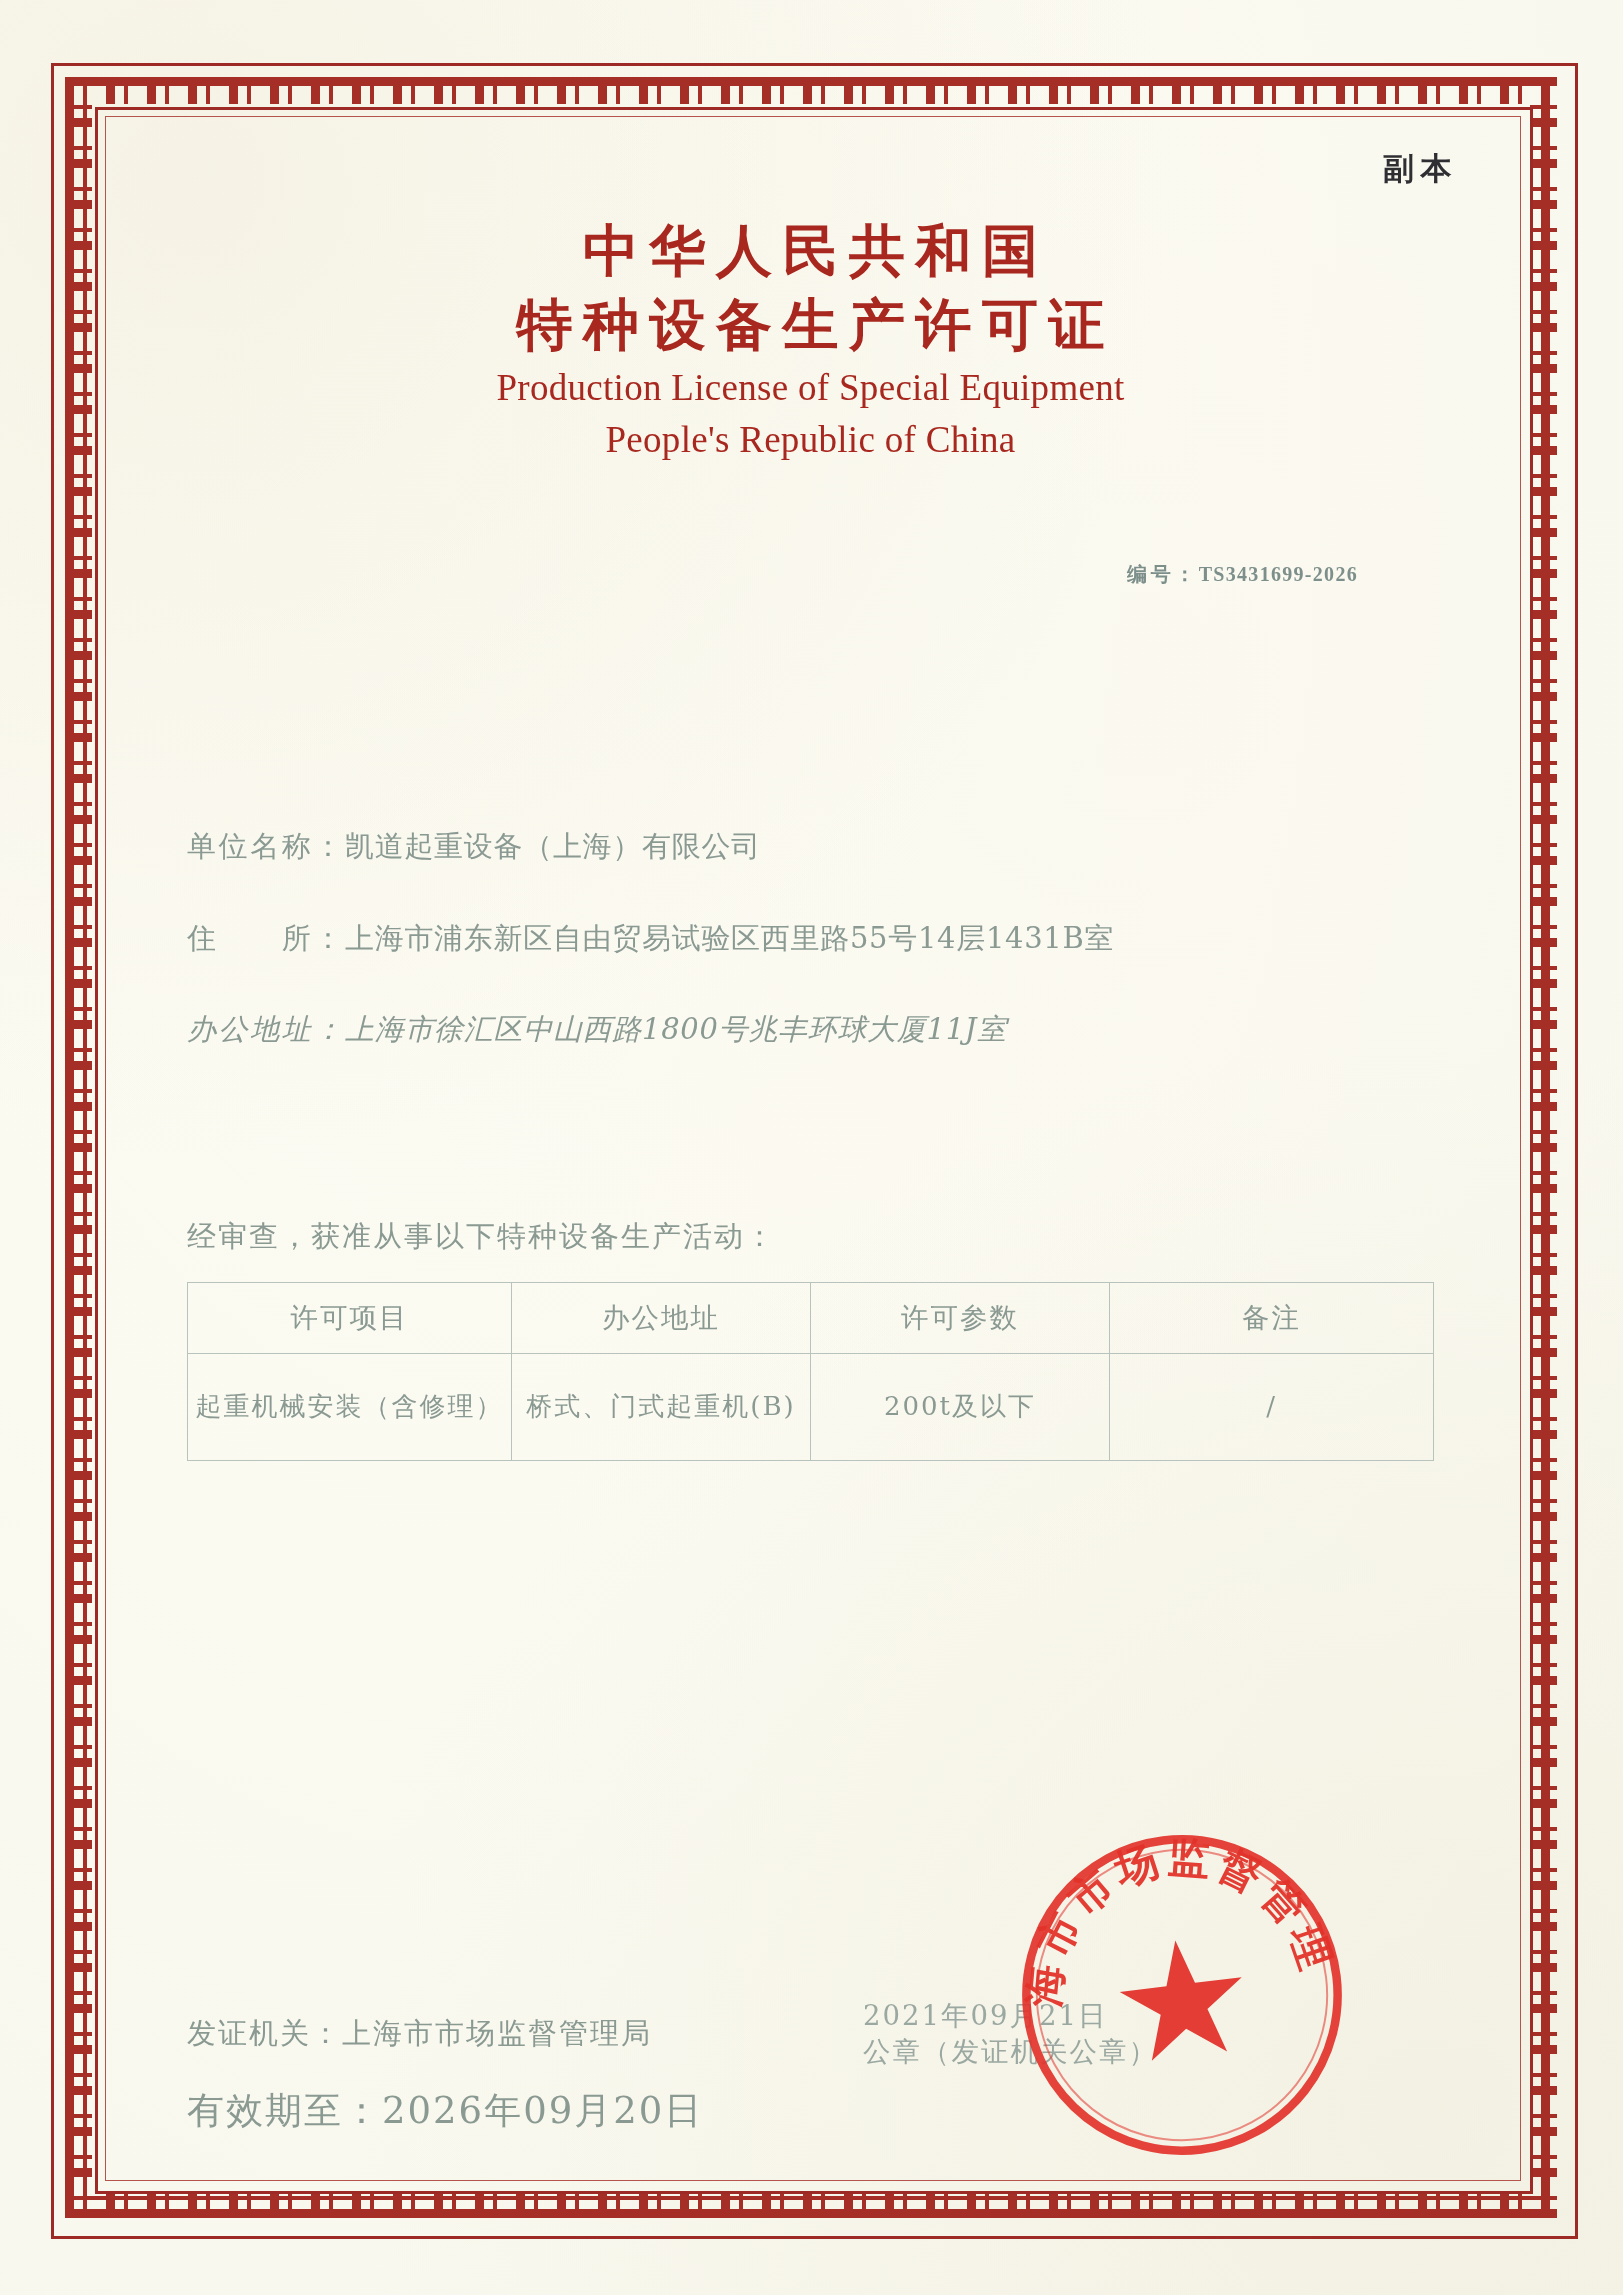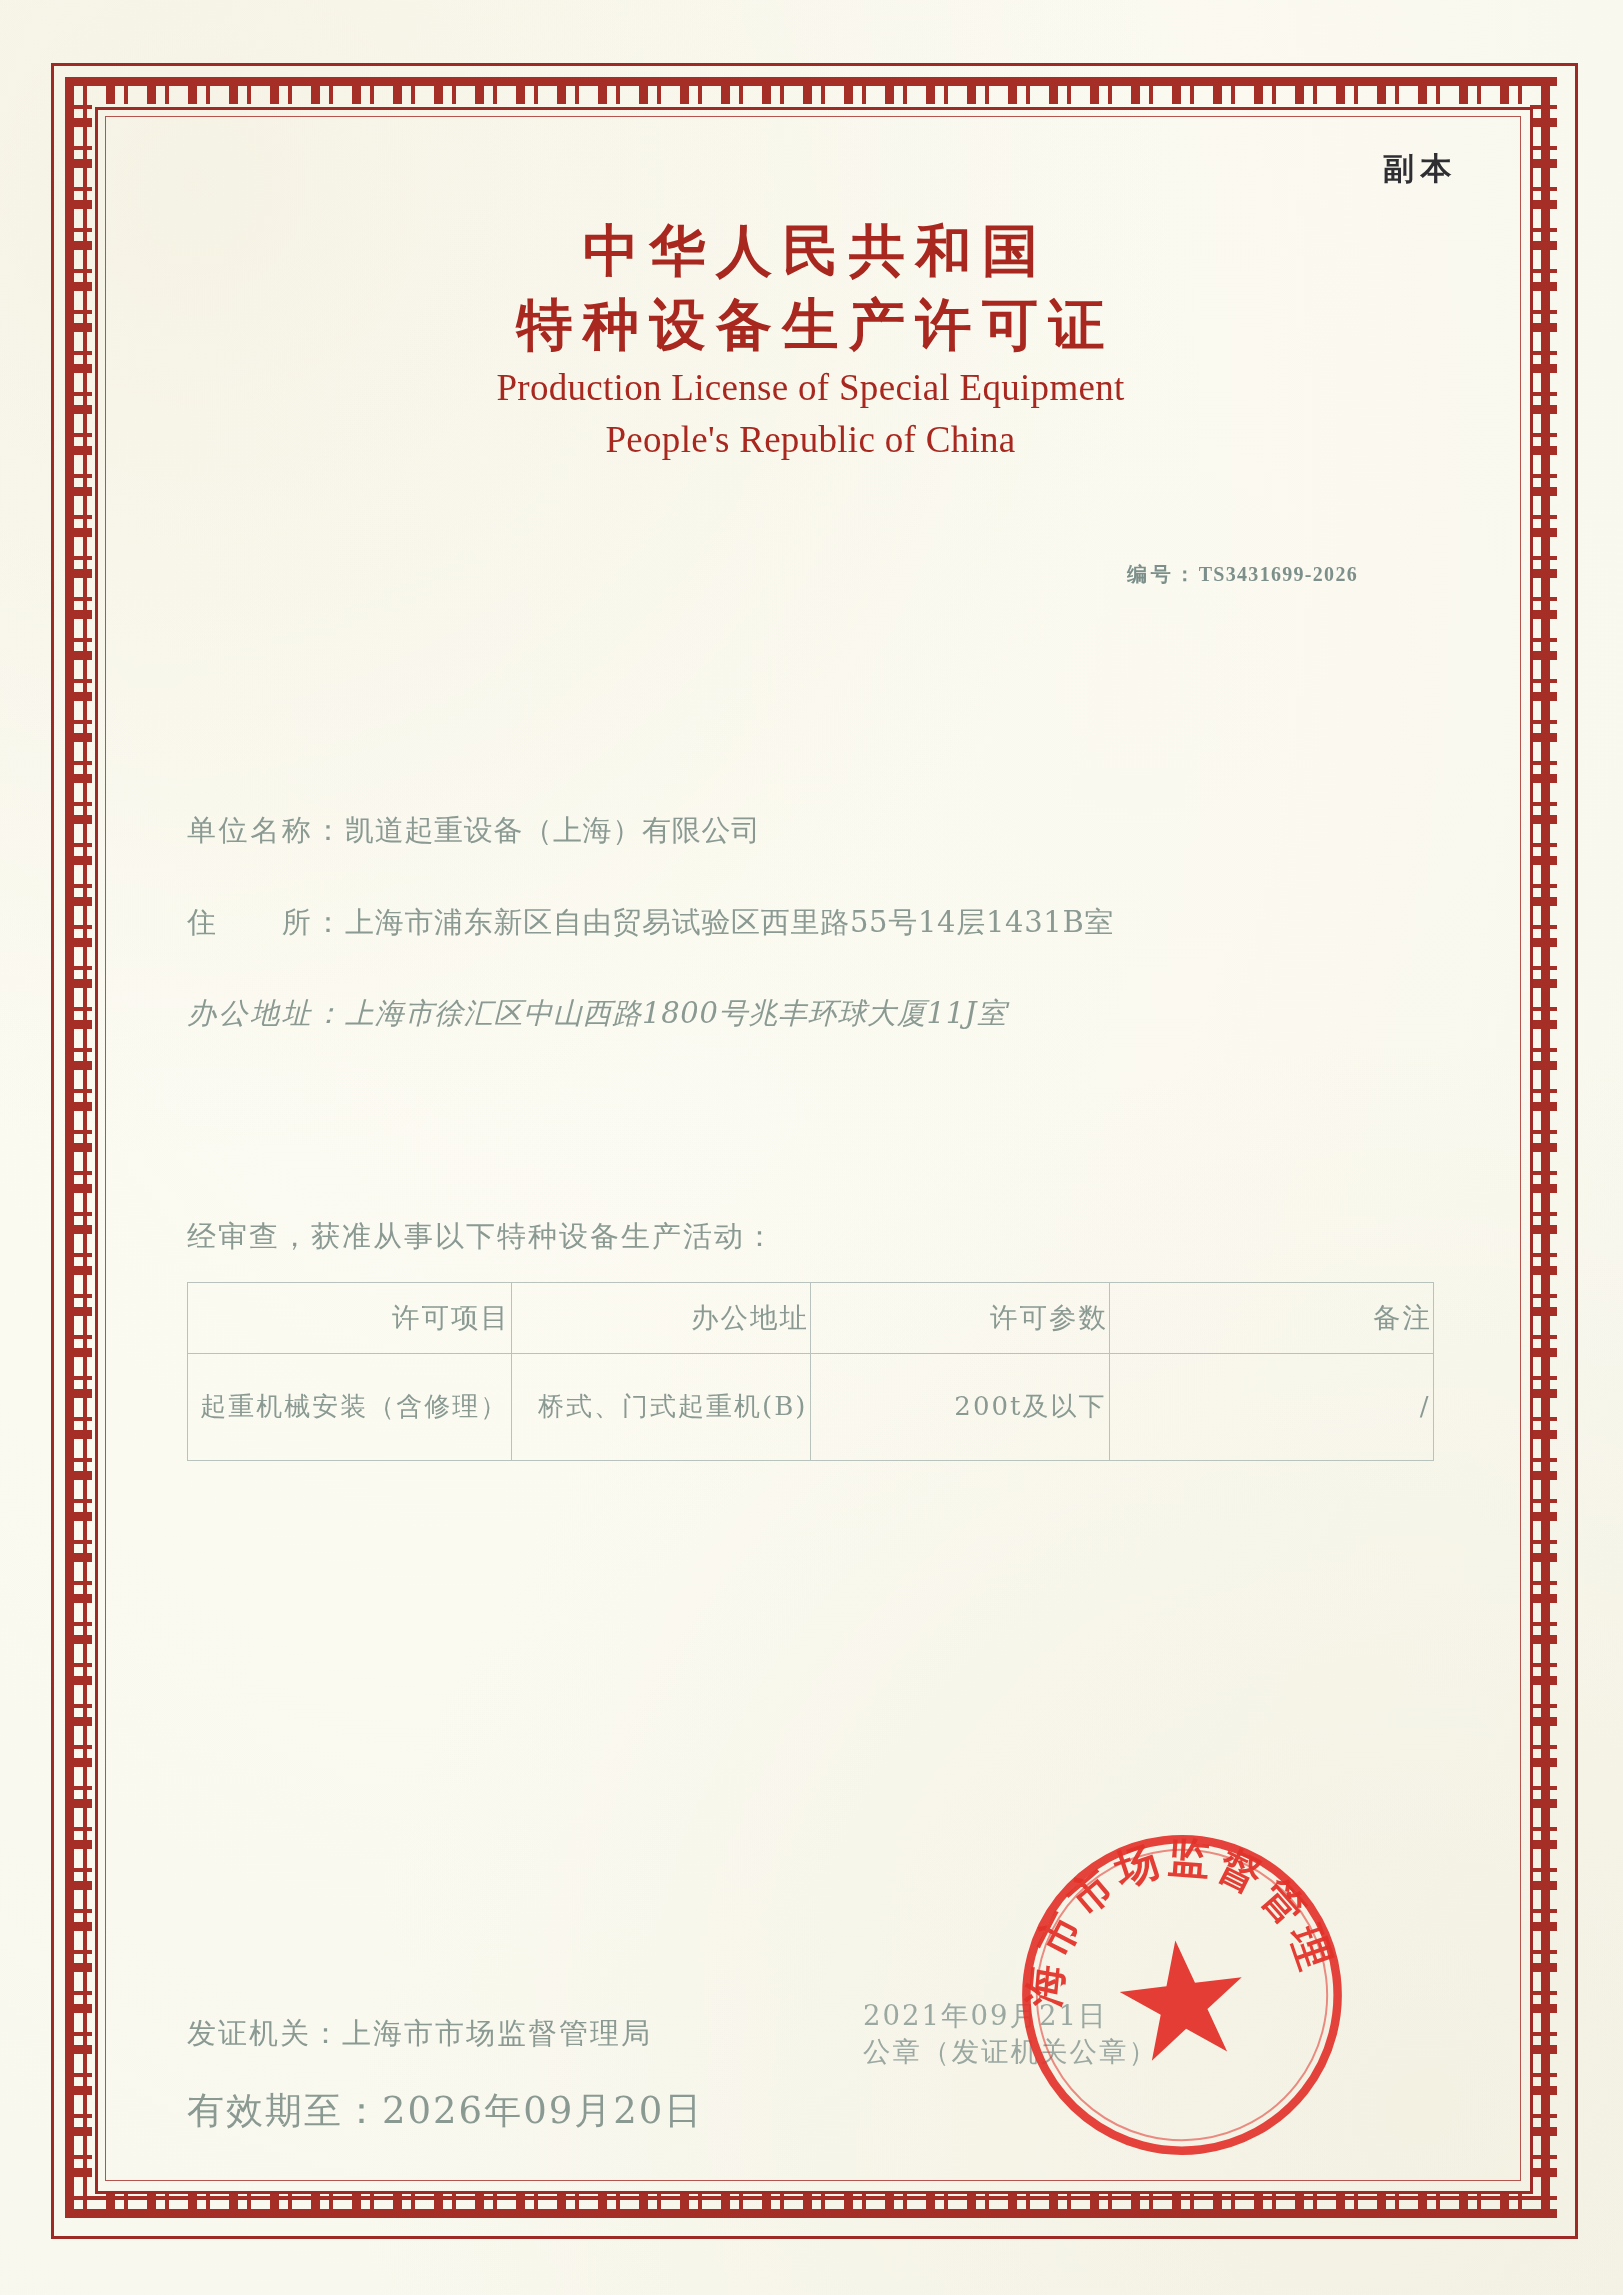--- a/index.html
+++ b/index.html
@@ -159,20 +159,21 @@
   .serial-value { font-family: "Liberation Serif", serif; letter-spacing: 1.3px; }
 
   .field-row {
     position: absolute;
     left: 63px;
     font-size: 29px;
     color: #8a9a93;
     font-family: "DejaVu Serif", serif;
     letter-spacing: 1.3px;
     white-space: nowrap;
+    margin-top: 16px;
   }
   .field-label { letter-spacing: 2.6px; }
   .field-label.spaced { letter-spacing: 2.6px; }
   .field-value { letter-spacing: 0.7px; }
 
   .row-company { top: 680px; }
   .row-domicile { top: 772px; }
   .row-office  { top: 863px; font-style: italic; }
 
   .scope-note {
@@ -191,21 +192,21 @@
     left: 63px;
     top: 1151px;
     width: 1247px;
     border-collapse: collapse;
     table-layout: fixed;
   }
   .scope-table th, .scope-table td {
     border: 1.3px solid #b9c3bd;
     color: #8a9a93;
     font-family: "DejaVu Serif", serif;
-    text-align: right;
+    text-align: center;
     vertical-align: middle;
     letter-spacing: 2px;
   }
   .scope-table th {
     height: 68px;
     font-size: 27.5px;
     font-weight: 400;
   }
   .scope-table td {
     height: 98px;

